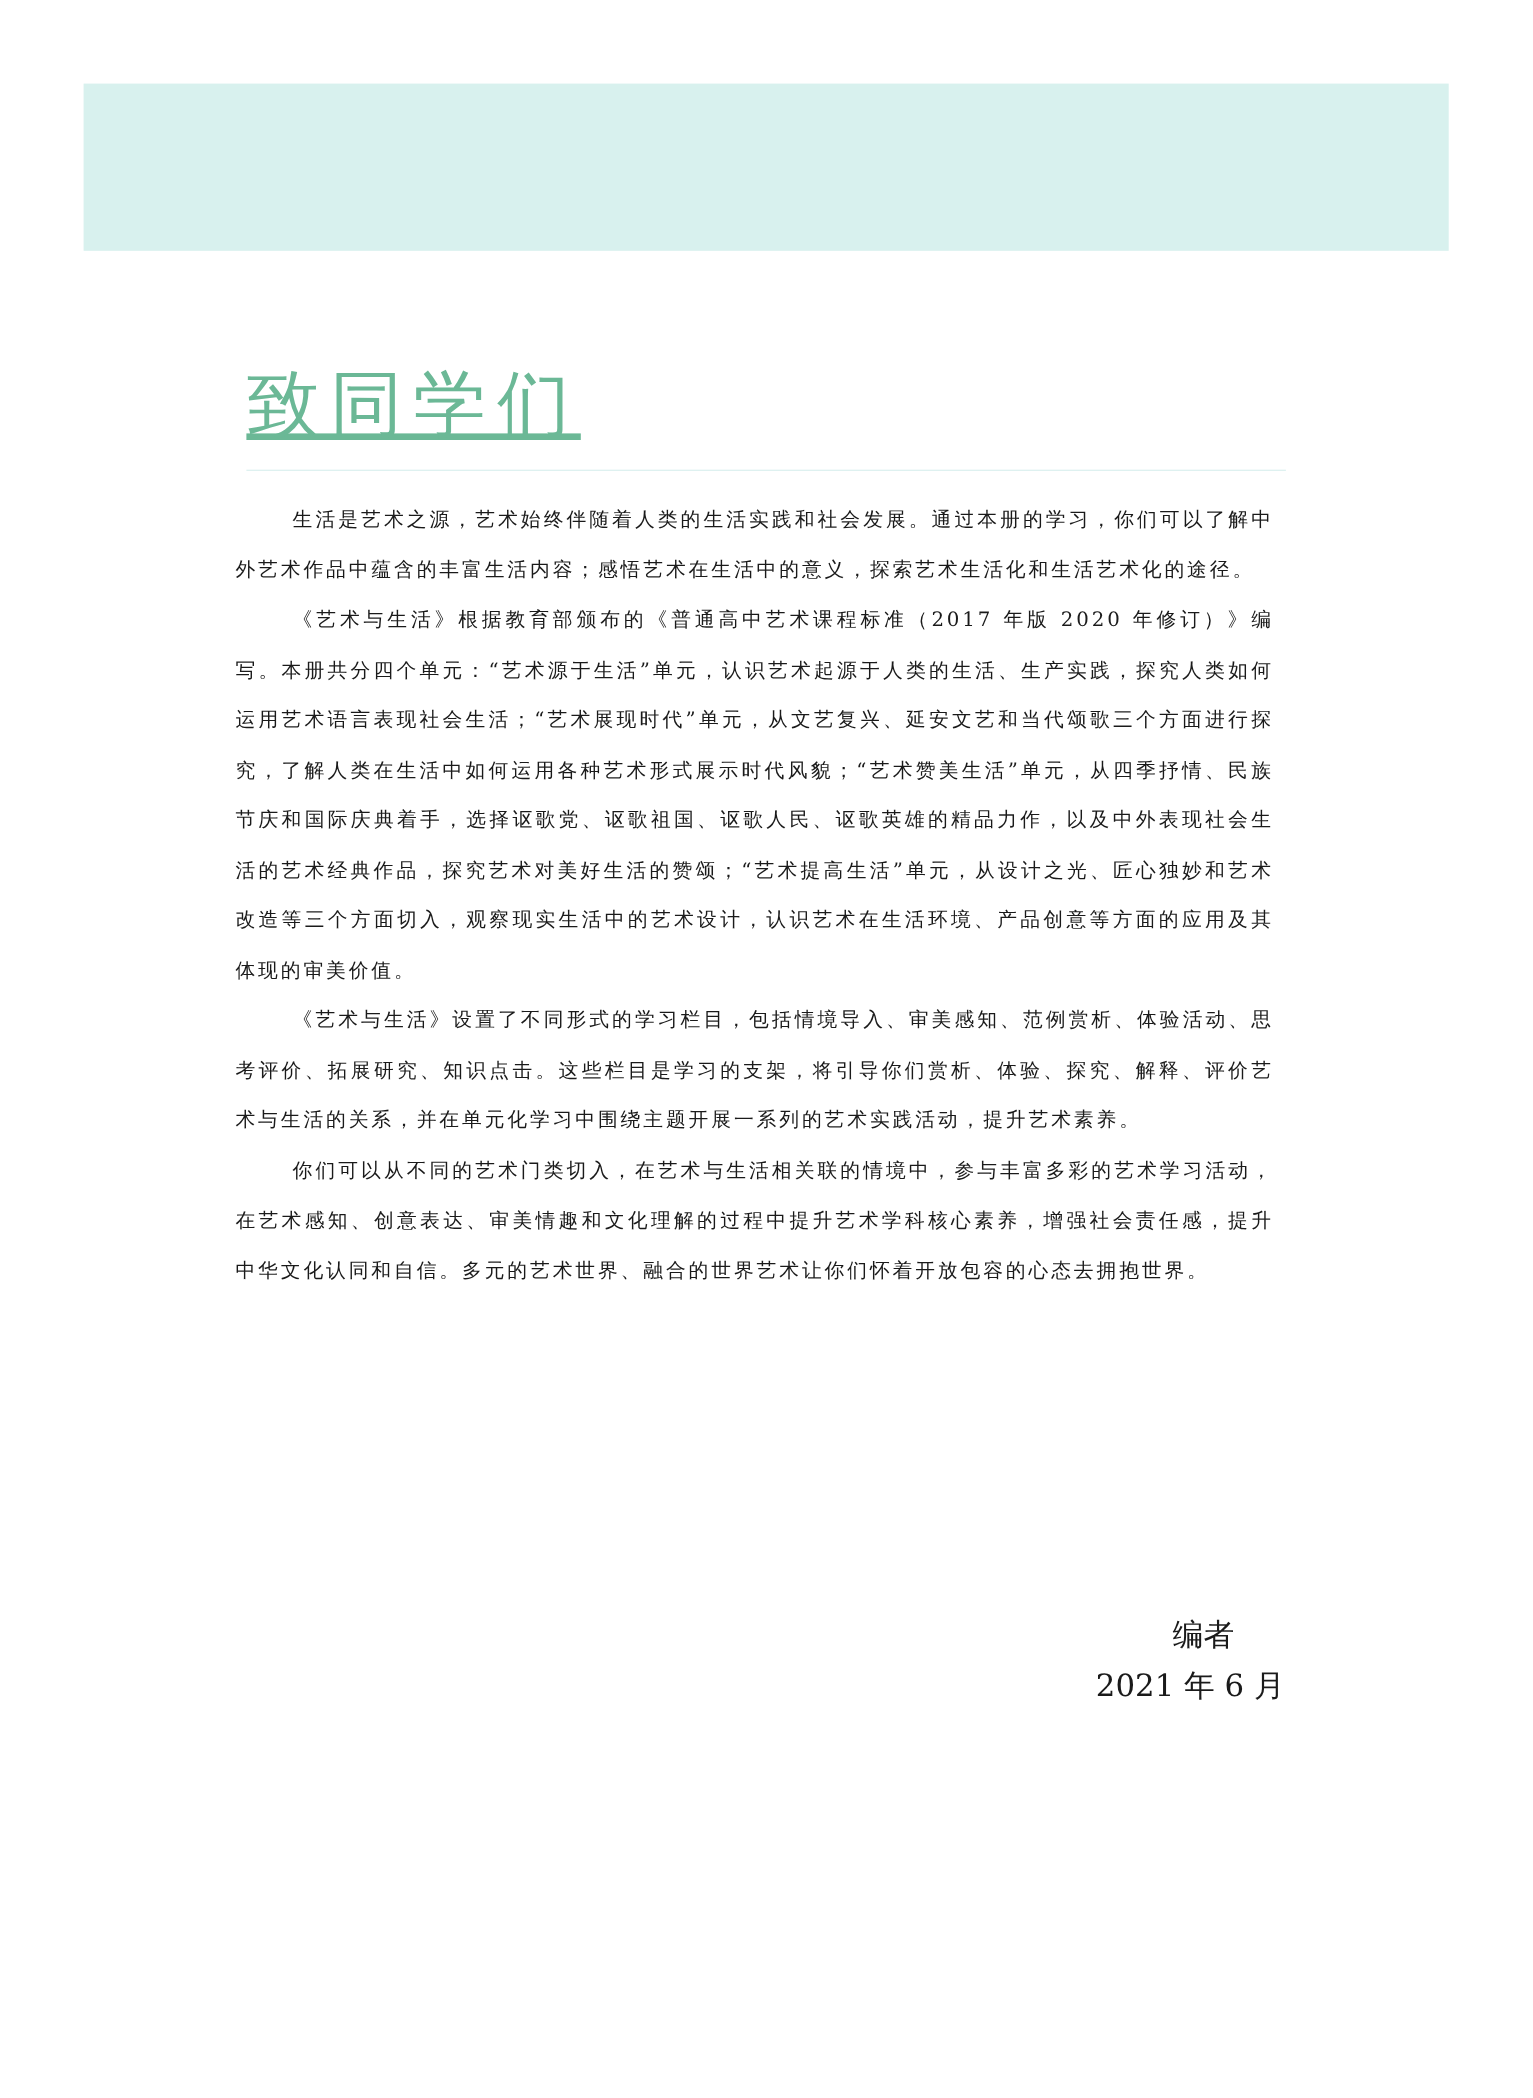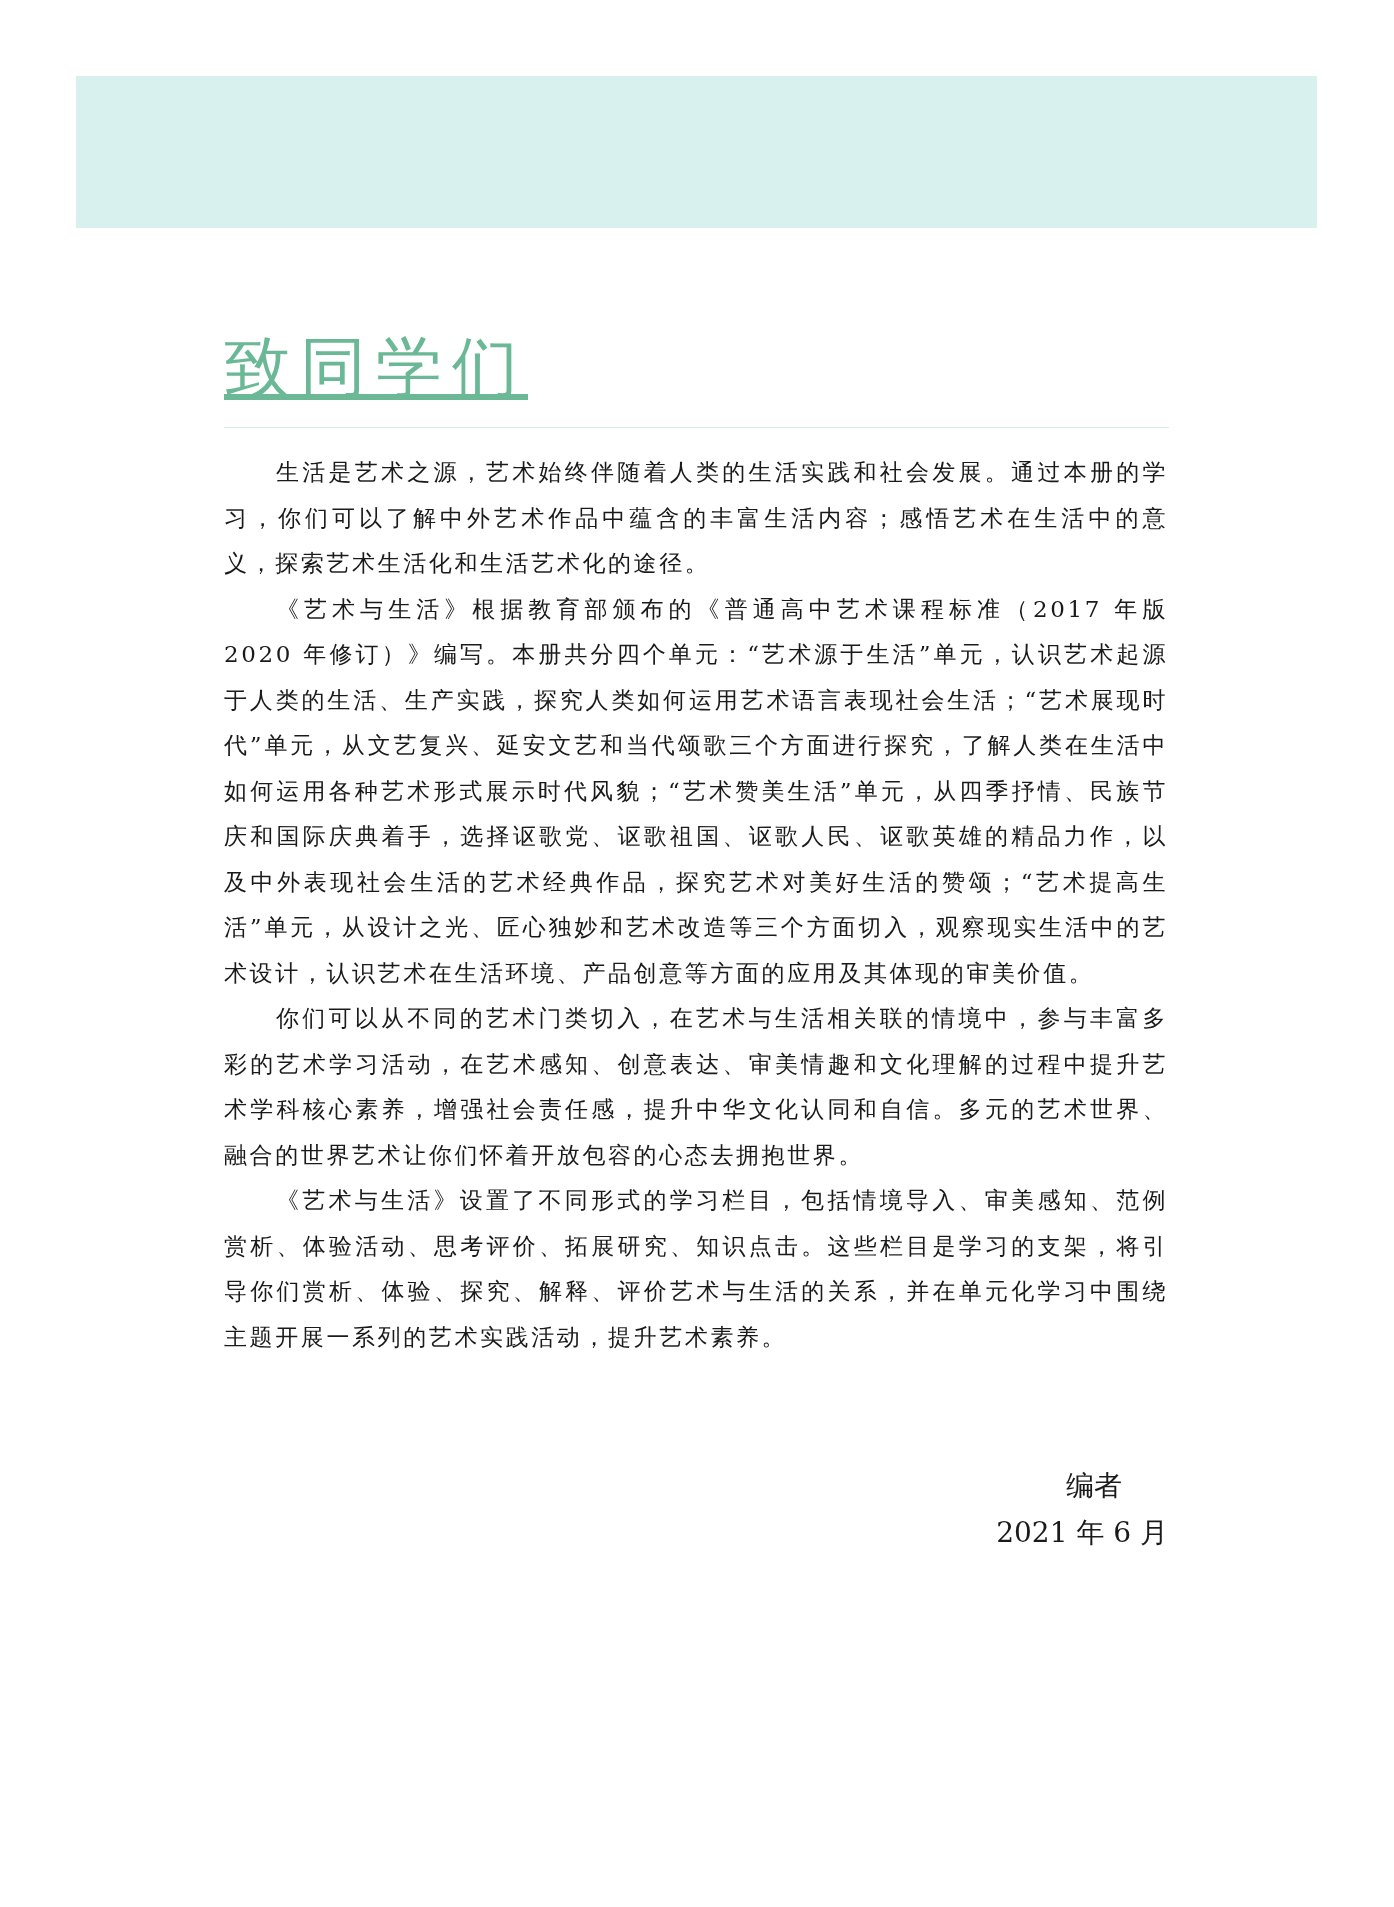--- a/index.html
+++ b/index.html
@@ -41,24 +41,24 @@
     .title-divider {
       position: absolute;
       left: 224px;
       top: 427px;
       width: 945px;
       height: 0;
       border-top: 1px solid #d6eeed;
     }
     .body-text {
       position: absolute;
-      left: 224px;
+      left: 214px;
       top: 450px;
       width: 944px;
-      font-size: 23px;
+      font-size: 18px;
       line-height: 45.5px;
       letter-spacing: 2.6px;
       text-align: justify;
     }
     .body-text p {
       margin: 0;
       text-indent: 52px;
     }
     .signature {
       position: absolute;
@@ -77,20 +77,20 @@
 
 <div class="banner"></div>
 
 <h1 class="title">致同学们</h1>
 
 <div class="title-divider"></div>
 
 <div class="body-text">
   <p>生活是艺术之源，艺术始终伴随着人类的生活实践和社会发展。通过本册的学习，你们可以了解中外艺术作品中蕴含的丰富生活内容；感悟艺术在生活中的意义，探索艺术生活化和生活艺术化的途径。</p>
   <p>《艺术与生活》根据教育部颁布的《普通高中艺术课程标准（2017 年版 2020 年修订）》编写。本册共分四个单元：“艺术源于生活”单元，认识艺术起源于人类的生活、生产实践，探究人类如何运用艺术语言表现社会生活；“艺术展现时代”单元，从文艺复兴、延安文艺和当代颂歌三个方面进行探究，了解人类在生活中如何运用各种艺术形式展示时代风貌；“艺术赞美生活”单元，从四季抒情、民族节庆和国际庆典着手，选择讴歌党、讴歌祖国、讴歌人民、讴歌英雄的精品力作，以及中外表现社会生活的艺术经典作品，探究艺术对美好生活的赞颂；“艺术提高生活”单元，从设计之光、匠心独妙和艺术改造等三个方面切入，观察现实生活中的艺术设计，认识艺术在生活环境、产品创意等方面的应用及其体现的审美价值。</p>
+  <p>《艺术与生活》设置了不同形式的学习栏目，包括情境导入、审美感知、范例赏析、体验活动、思考评价、拓展研究、知识点击。这些栏目是学习的支架，将引导你们赏析、体验、探究、解释、评价艺术与生活的关系，并在单元化学习中围绕主题开展一系列的艺术实践活动，提升艺术素养。</p>
   <p>你们可以从不同的艺术门类切入，在艺术与生活相关联的情境中，参与丰富多彩的艺术学习活动，在艺术感知、创意表达、审美情趣和文化理解的过程中提升艺术学科核心素养，增强社会责任感，提升中华文化认同和自信。多元的艺术世界、融合的世界艺术让你们怀着开放包容的心态去拥抱世界。</p>
-  <p>《艺术与生活》设置了不同形式的学习栏目，包括情境导入、审美感知、范例赏析、体验活动、思考评价、拓展研究、知识点击。这些栏目是学习的支架，将引导你们赏析、体验、探究、解释、评价艺术与生活的关系，并在单元化学习中围绕主题开展一系列的艺术实践活动，提升艺术素养。</p>
 </div>
 
 <div class="signature">
   <div class="author">编者</div>
   <div class="date">2021 年 6 月</div>
 </div>
 
 </body></html>

